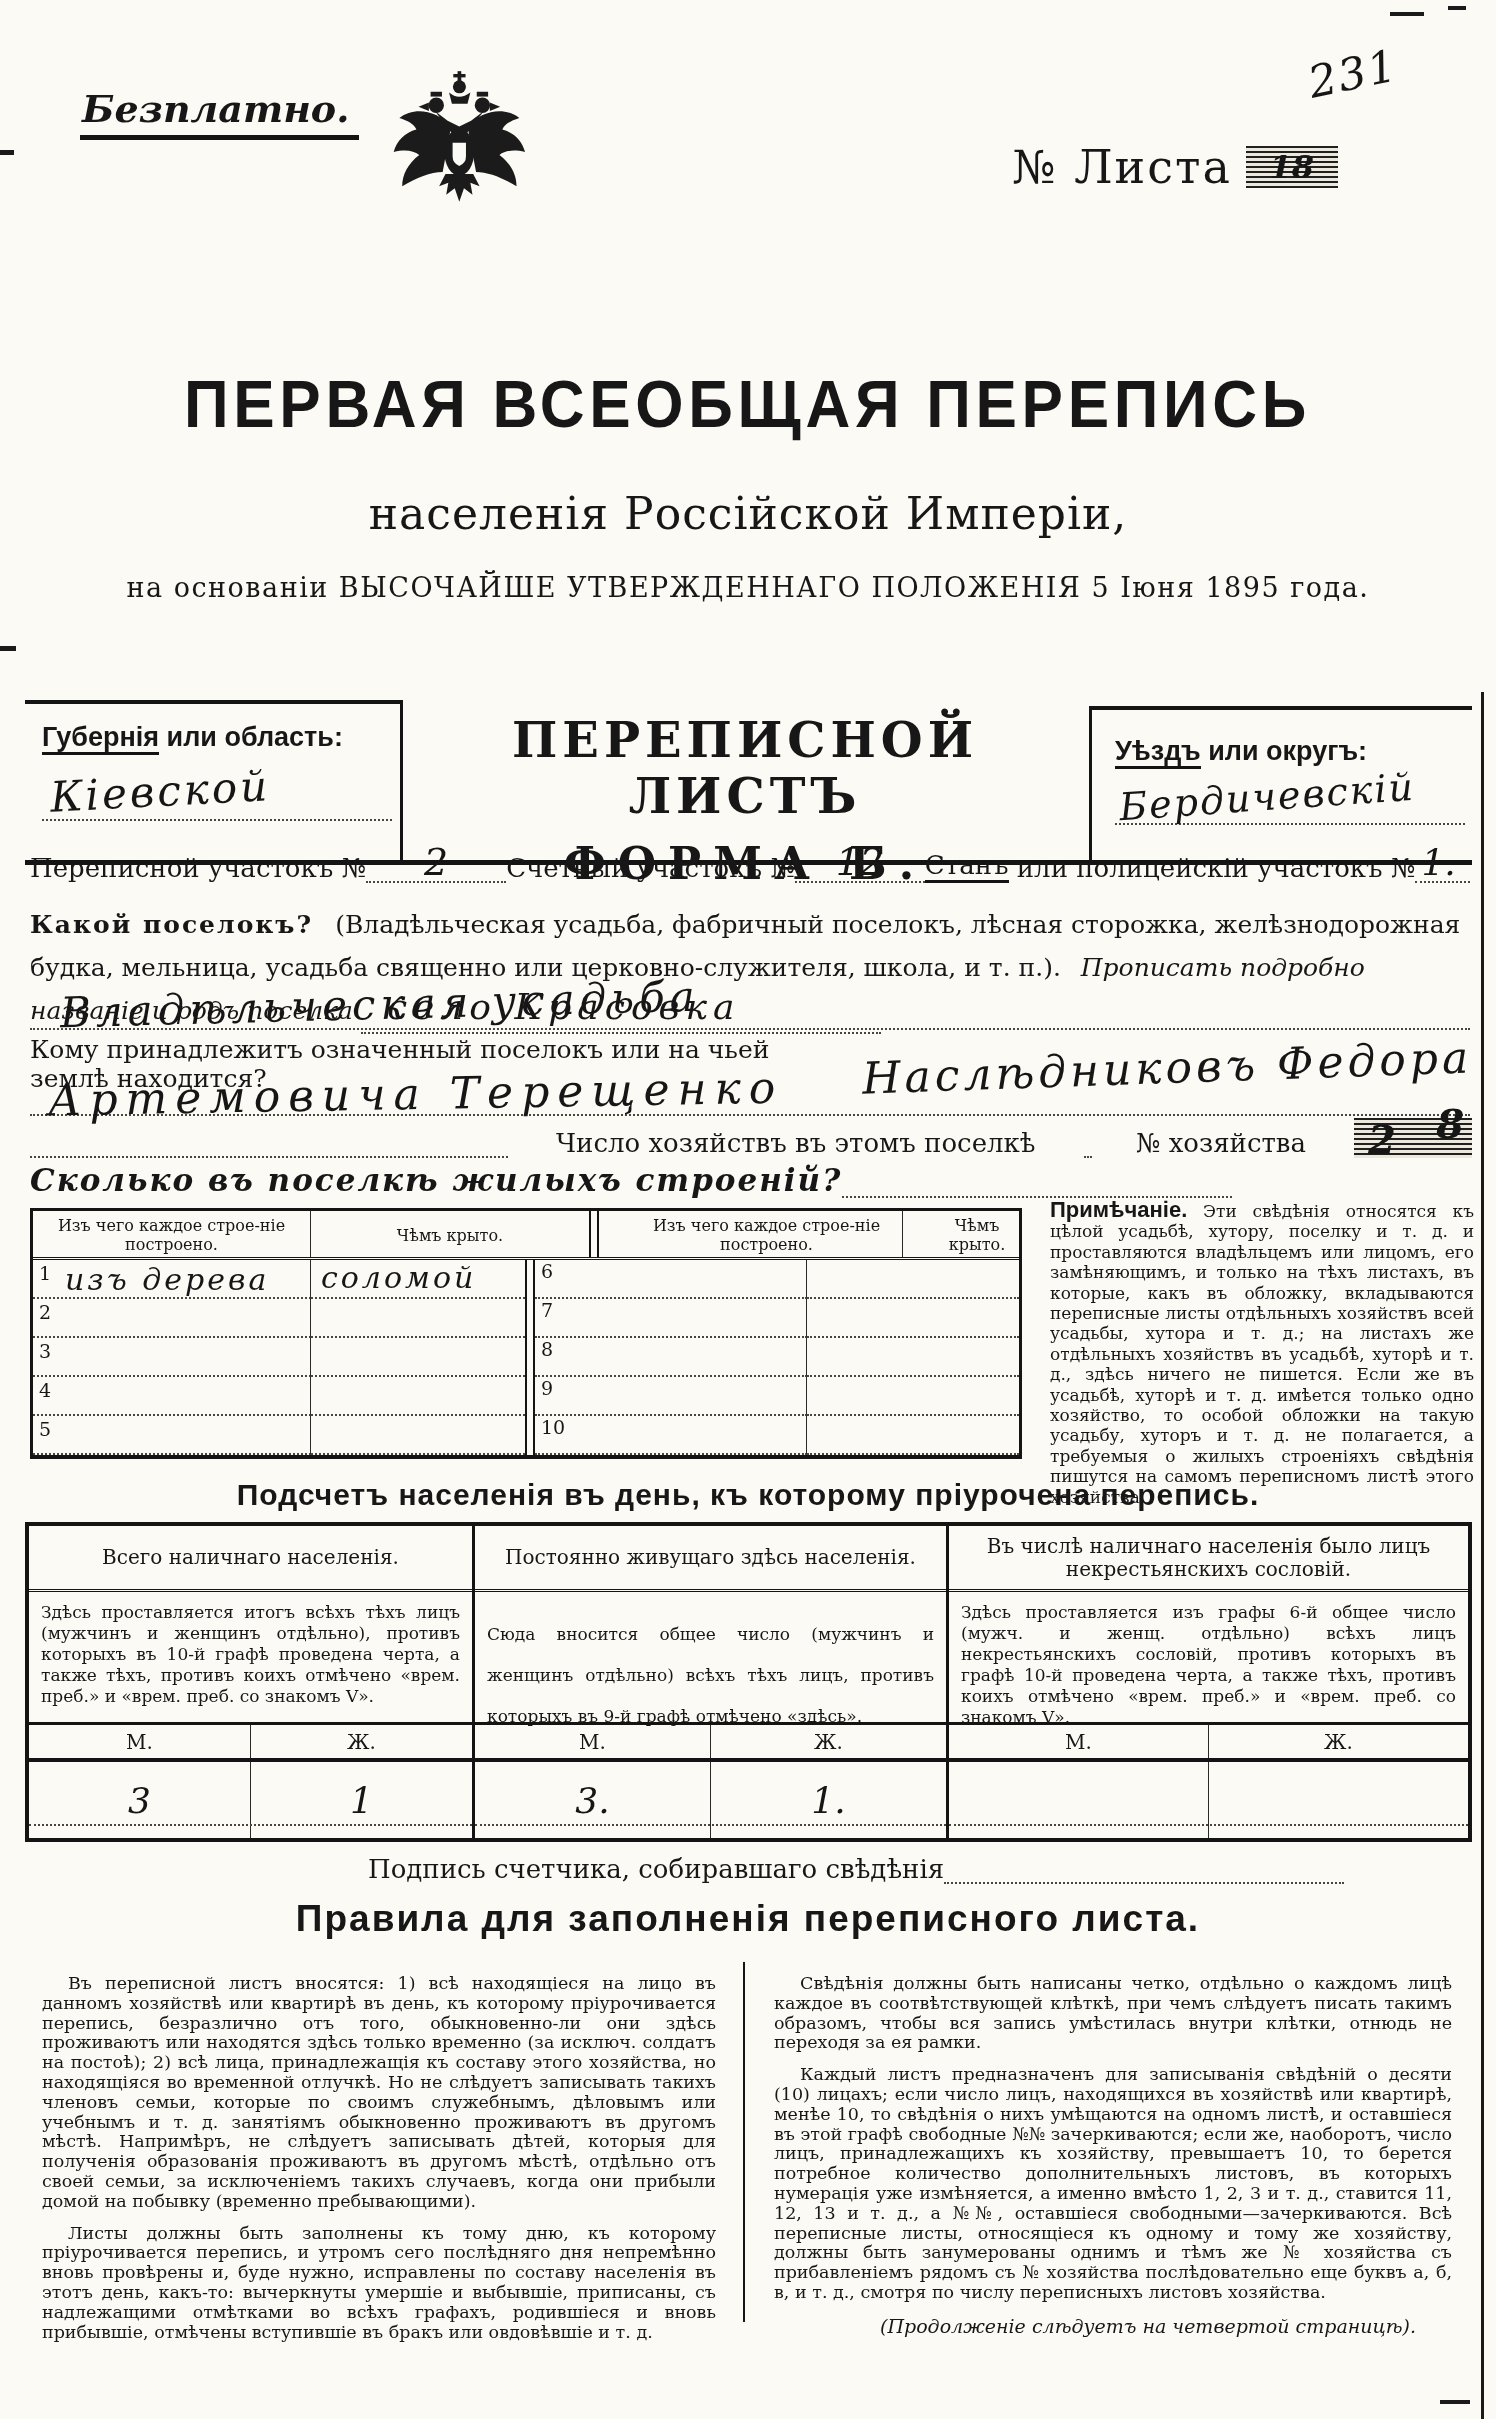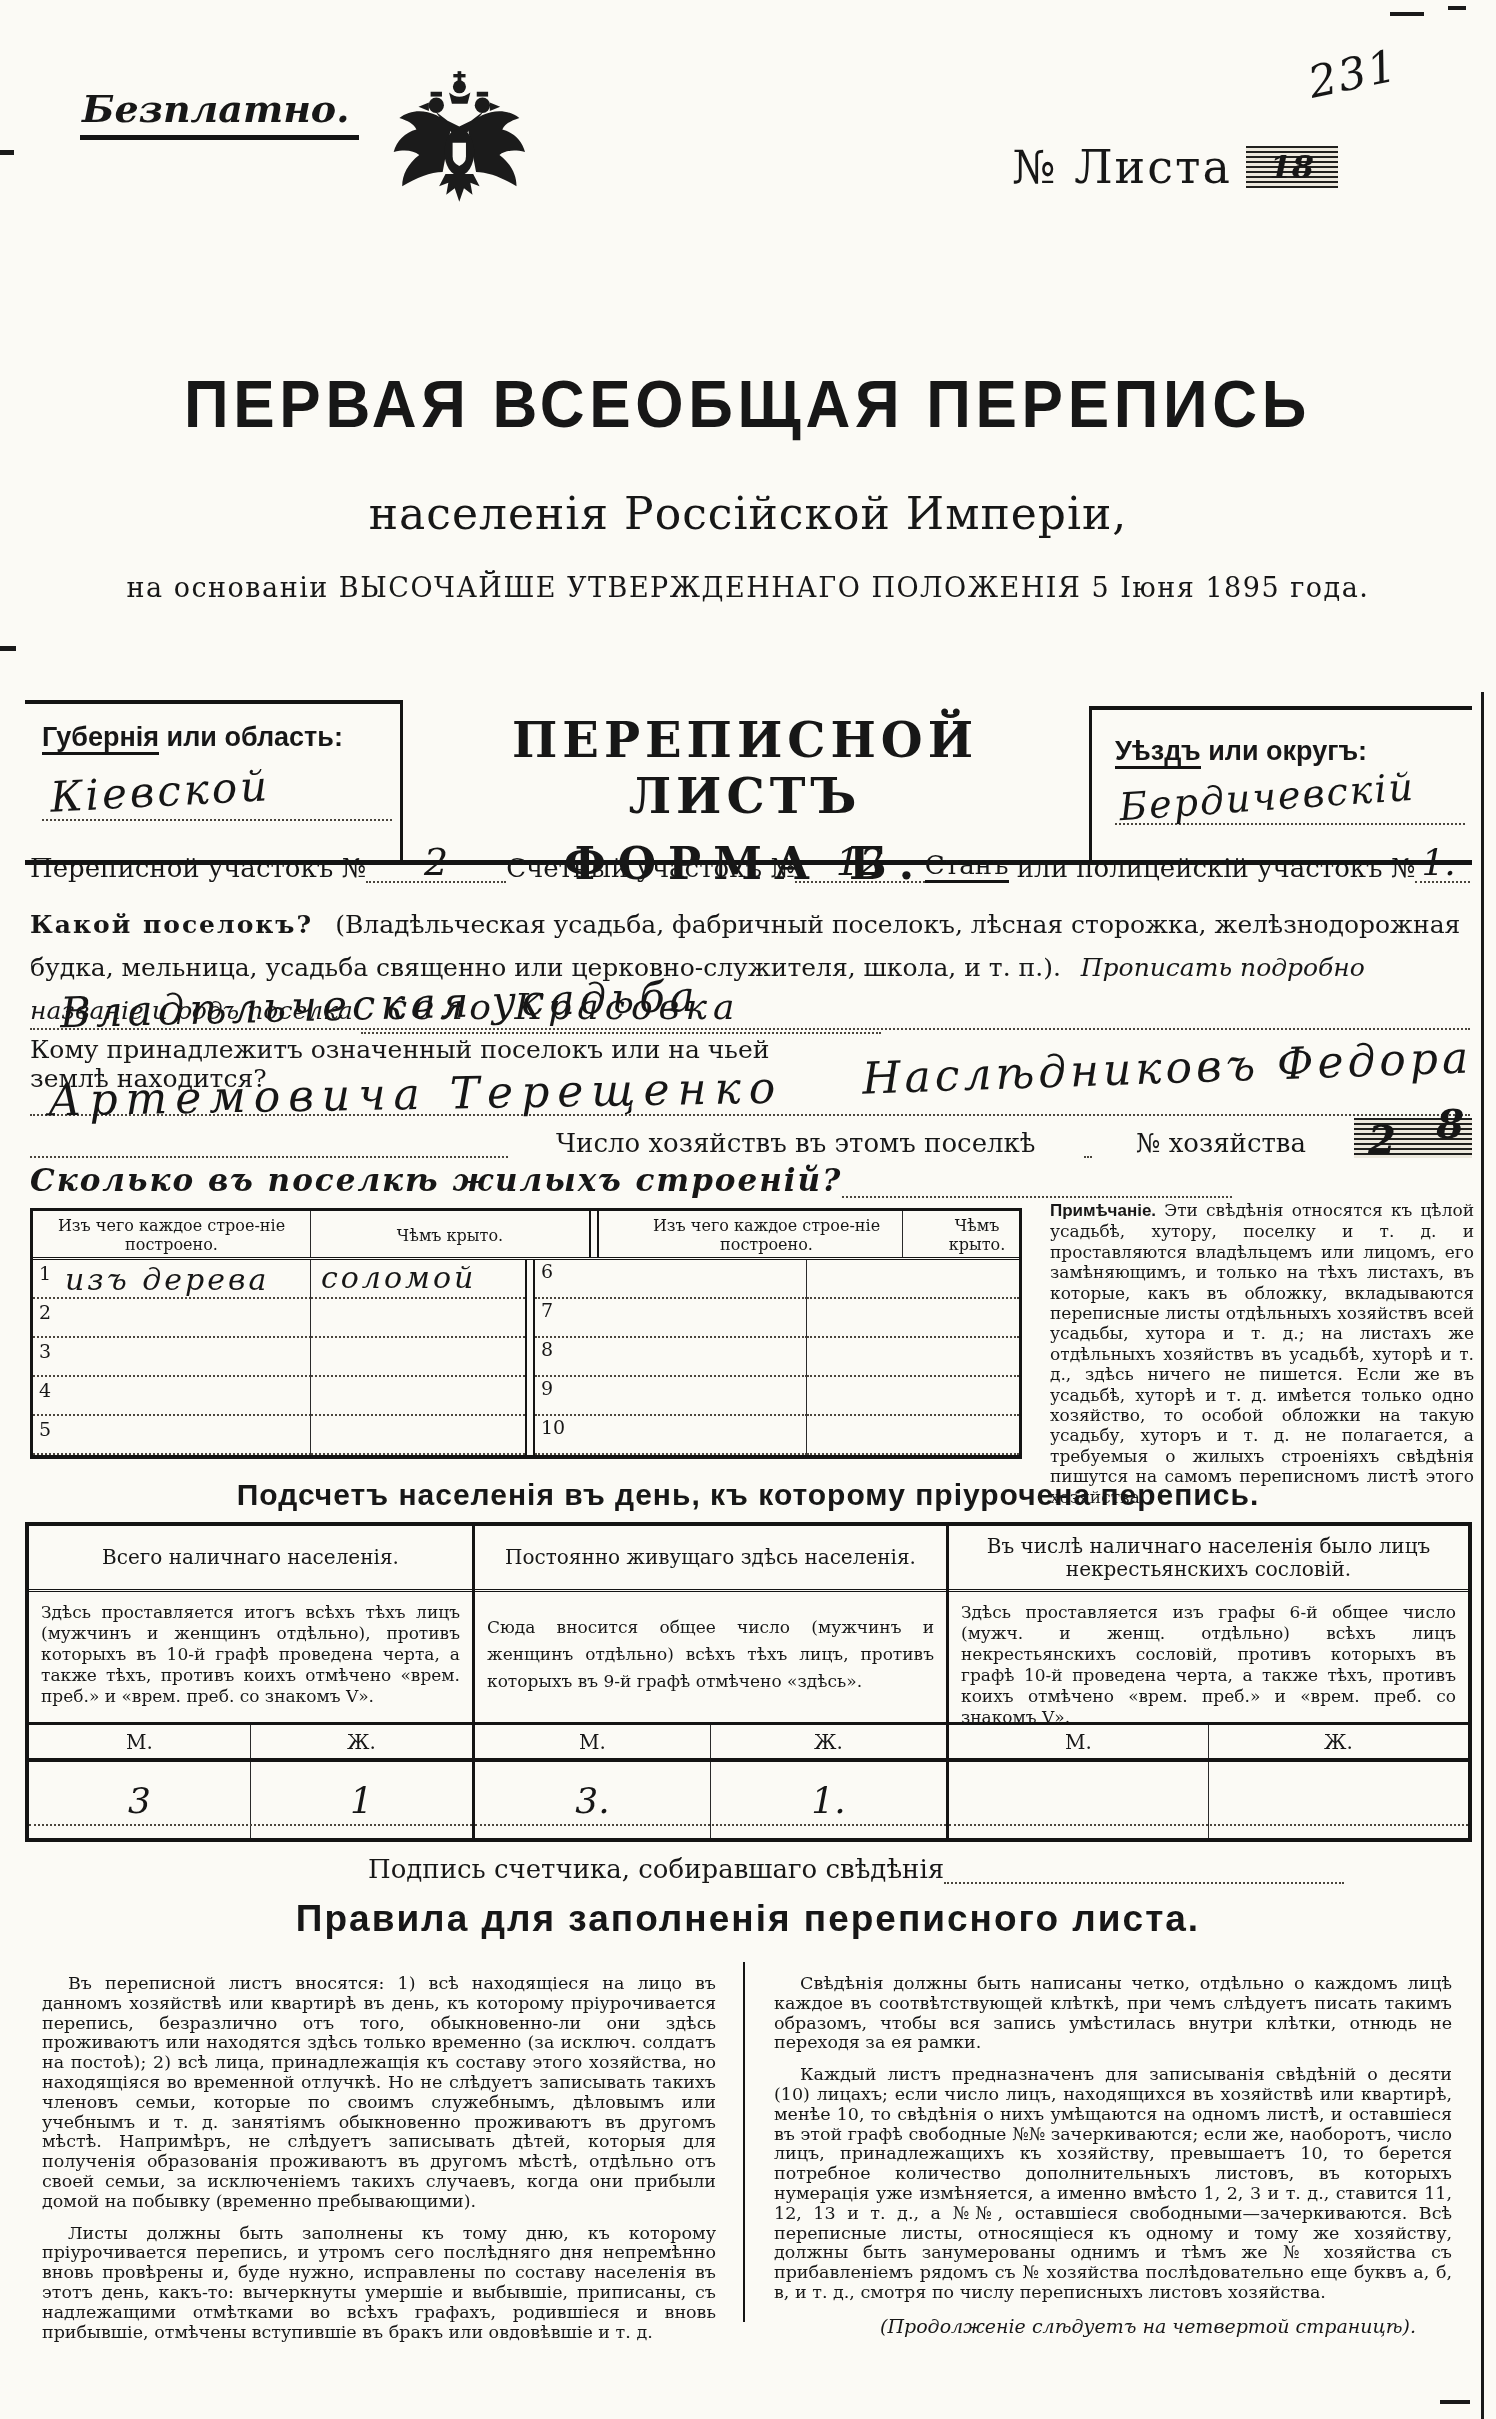--- a/index.html
+++ b/index.html
@@ -233,21 +233,21 @@
       <div style="width:214px;box-sizing:border-box;border-bottom:2px dotted #4a453d;"></div>
       <div style="width:6px;border-left:2px solid #141414;border-right:2px solid #141414;"></div>
       <div style="width:272px;border-right:1px solid #2a2a2a;box-sizing:border-box;border-bottom:2px dotted #4a453d;">
         <span class="b-no">10</span>
       </div>
       <div style="flex:1;border-bottom:2px dotted #4a453d;"></div>
     </div>
   </div>
 
   <div class="abs smalltxt just" style="left:1050px;top:1200px;width:424px;">
-    <span class="sans" style="font-weight:bold;font-size:17px;">Примѣчаніе.</span>
+    <span class="sans" style="font-weight:bold;font-size:22px;">Примѣчаніе.</span>
     <span>Эти свѣдѣнія относятся къ цѣлой усадьбѣ, хутору, поселку и т. д. и проставляются владѣльцемъ или лицомъ, его замѣняющимъ, и только на тѣхъ листахъ, въ которые, какъ въ обложку, вкладываются переписные листы отдѣльныхъ хозяйствъ всей усадьбы, хутора и т. д.; на листахъ же отдѣльныхъ хозяйствъ въ усадьбѣ, хуторѣ и т. д., здѣсь ничего не пишется. Если же въ усадьбѣ, хуторѣ и т. д. имѣется только одно хозяйство, то особой обложки на такую усадьбу, хуторъ и т. д. не полагается, а требуемыя о жилыхъ строеніяхъ свѣдѣнія пишутся на самомъ переписномъ листѣ этого хозяйства.</span>
   </div>
 
   <div class="abs center sans" style="left:0;top:1478px;width:1496px;font-size:30px;font-weight:bold;letter-spacing:1px;">Подсчетъ населенія въ день, къ которому пріурочена перепись.</div>
 
   <div class="abs" style="left:25px;top:1522px;width:1447px;border:4px solid #141414;box-sizing:border-box;display:flex;">
 
     <div class="ptcol" style="width:443px;">
       <div class="pt-title">Всего наличнаго населенія.</div>
       <div class="pt-desc">Здѣсь проставляется итогъ всѣхъ тѣхъ лицъ (мужчинъ и женщинъ отдѣльно), противъ которыхъ въ 10-й графѣ проведена черта, а также тѣхъ, противъ коихъ отмѣчено «врем. преб.» и «врем. преб. со знакомъ V».</div>
@@ -261,21 +261,21 @@
           </div>
         <div class="halfsep">
             <span class="hand">1</span>
           </div>
         <div class="dotline"></div>
       </div>
     </div>
 
     <div class="ptcol" style="width:474px;border-left:3px solid #141414;">
       <div class="pt-title">Постоянно живущаго здѣсь населенія.</div>
-      <div class="pt-desc" style="padding-top:22px;line-height:27px;">Сюда вносится общее число (мужчинъ и женщинъ отдѣльно) всѣхъ тѣхъ лицъ, противъ которыхъ въ 9-й графѣ отмѣчено «здѣсь».</div>
+      <div class="pt-desc" style="padding-top:22px;line-height:41px;">Сюда вносится общее число (мужчинъ и женщинъ отдѣльно) всѣхъ тѣхъ лицъ, противъ которыхъ въ 9-й графѣ отмѣчено «здѣсь».</div>
       <div class="pt-mj">
         <div>М.</div>
         <div class="halfsep">Ж.</div>
       </div>
       <div class="pt-vals">
         <div>
             <span class="hand">3.</span>
           </div>
         <div class="halfsep">
             <span class="hand">1.</span>

